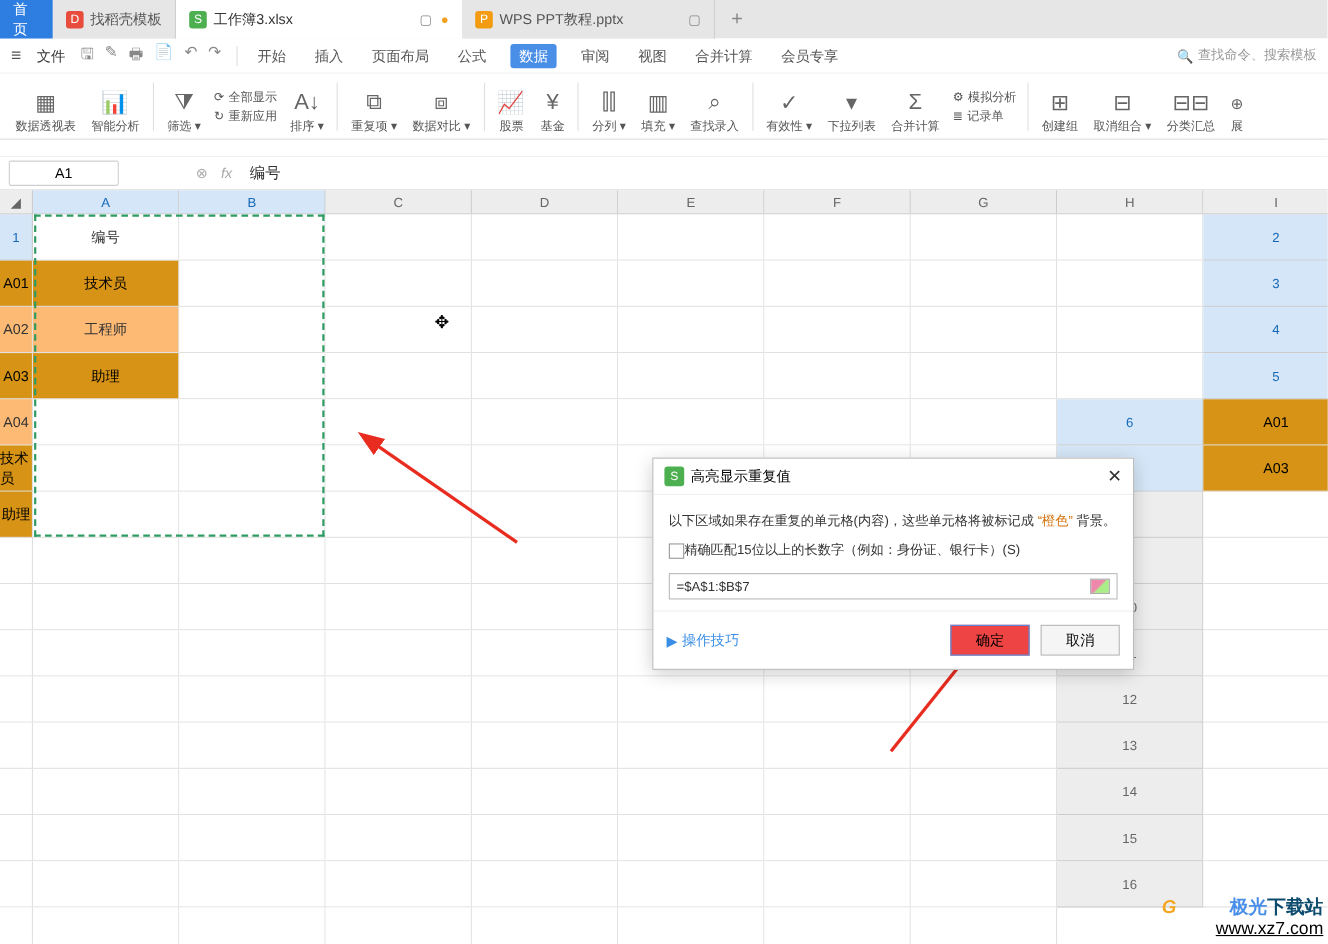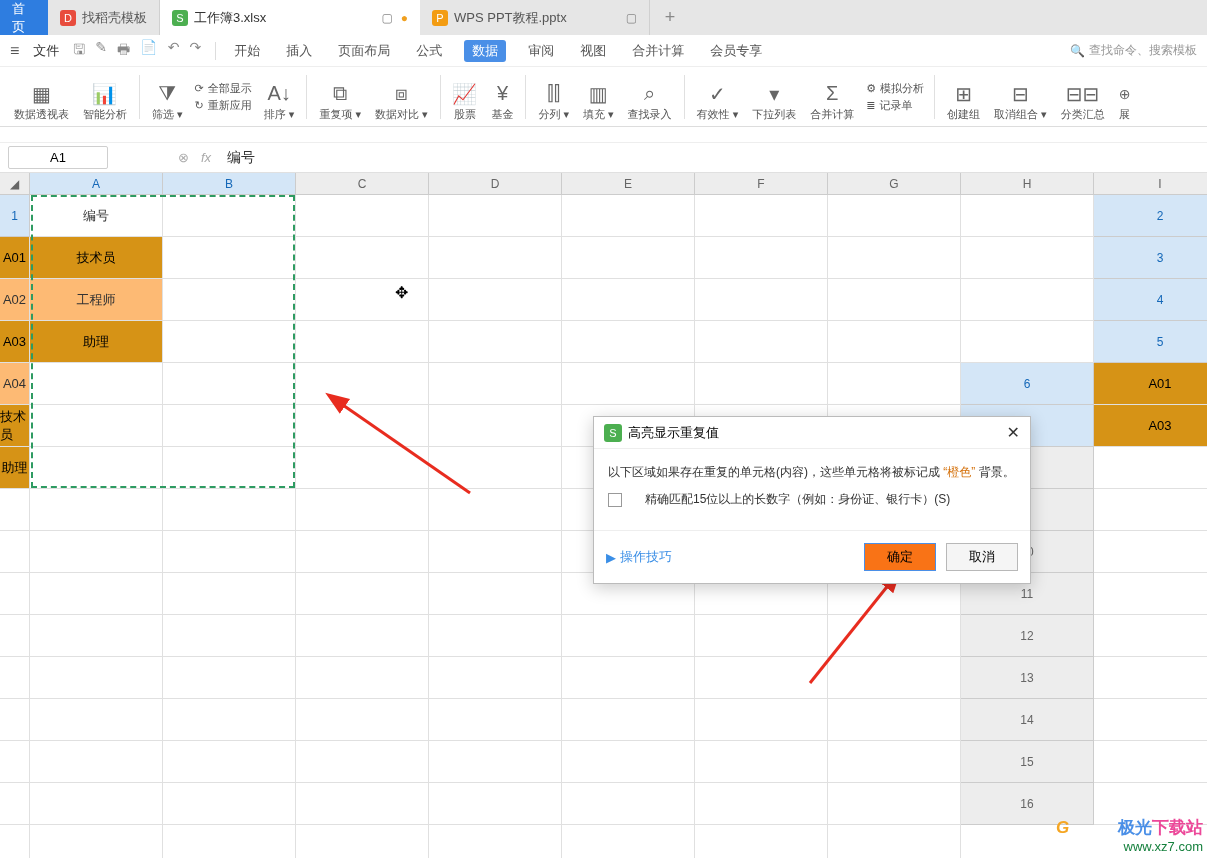--- a/index.html
+++ b/index.html
@@ -63,33 +63,33 @@
 .cursor-cross { position: absolute; font-size: 16px; color: #000; }
 
 
 .dialog { position: absolute; left: 593px; top: 416px; width: 438px; background: #fff; border: 1px solid #bbb; box-shadow: 0 4px 16px rgba(0,0,0,0.2); }
 .dialog-title { display: flex; align-items: center; padding: 6px 10px; border-bottom: 1px solid #eee; gap: 6px; font-size: 13px; }
 .dialog-title .icon-s { width: 18px; height: 18px; background: #4caf50; color: #fff; border-radius: 3px; display: flex; align-items: center; justify-content: center; font-size: 11px; }
 .dialog-close { margin-left: auto; font-size: 16px; color: #333; cursor: pointer; }
 .dialog-body { padding: 14px 14px 10px; font-size: 12px; color: #333; }
 .dialog-body .desc { margin-bottom: 10px; line-height: 1.5; }
 .dialog-body .orange-text { color: #d4700a; }
-.dialog-body .checkbox-row { display: flex; align-items: center; gap: 23px; margin-bottom: 12px; }
+.dialog-body .checkbox-row { display: flex; align-items: center; gap: 0; margin-bottom: 12px; }
 .dialog-body .checkbox { width: 14px; height: 14px; border: 1px solid #999; }
 .range-input { display: flex; align-items: center; border: 1px solid #bbb; padding: 4px 6px; font-size: 12px; }
 .range-input .picker { margin-left: auto; width: 18px; height: 14px; border: 1px solid #aaa; background: linear-gradient(135deg,#e8a 45%, #ae8 55%); }
 .dialog-footer { display: flex; align-items: center; justify-content: flex-end; padding: 12px; gap: 10px; border-top: 1px solid #eee; }
 .dialog-footer .link { margin-right: auto; color: #3a8ee6; display: flex; align-items: center; gap: 4px; font-size: 13px; }
 .dialog-footer .btn { width: 72px; height: 28px; font-size: 13px; border: 1px solid #b8b8b8; background: #f5f5f5; cursor: pointer; }
-.dialog-footer .btn.primary { border: 1px solid #4a8fe7; background: #f97316; }
+.dialog-footer .btn.primary { border: 1px solid #4a8fe7; background: #ef4444; }
 
 
 .watermark { position: absolute; right: 4px; bottom: 4px; text-align: right; }
 .watermark .logo-line { font-size: 17px; font-weight: bold; }
-.watermark .url-line { font-size: 13px; color: #15803d; }
+.watermark .url-line { font-size: 16px; color: #000000; text-decoration: underline; }
 </style>
 </head>
 <body>
 
 <div class="tab-bar">
   <div class="tab home">首页</div>
   <div class="tab inactive">
     <span class="tab-icon red">D</span>
     <span>找稻壳模板</span>
   </div>
@@ -458,30 +458,34 @@
   <div class="dialog-body">
     <div class="desc">
       <span>以下区域如果存在重复的单元格(内容)，这些单元格将被标记成</span>
       <span class="orange-text">“橙色”</span>
       <span>背景。</span>
     </div>
     <div class="checkbox-row">
       <span class="checkbox"></span>
       <span>精确匹配15位以上的长数字（例如：身份证、银行卡）(S)</span>
     </div>
+    <div class="range-input">
+      <span>=$A$1:$B$7</span>
+      <span class="picker"></span>
+    </div>
   </div>
   <div class="dialog-footer">
     <div class="link">
       <span style="color:#3a8ee6;">▶</span>
       <span>操作技巧</span>
     </div>
     <button class="btn primary">确定</button>
     <button class="btn">取消</button>
   </div>
 </div>
 
 <div class="watermark">
   <div class="logo-line">
     <span style="color:#f5a623; font-style:italic;">G</span>
-    <span style="color:#4a8fe7;margin-left:44px;">极光</span><span style="color:#ec4899;text-align:right;">下载站</span>
+    <span style="color:#4a8fe7;margin-left:44px;">极光</span><span style="color:#0c4a6e;text-align:right;">下载站</span>
   </div>
   <div class="url-line">www.xz7.com</div>
 </div>
 
 </body></html>

